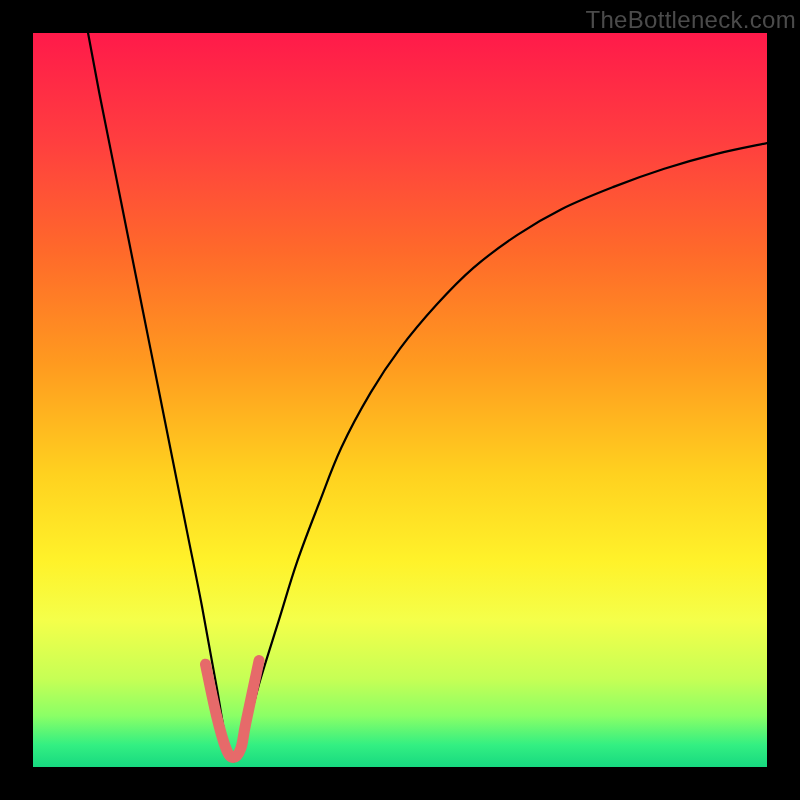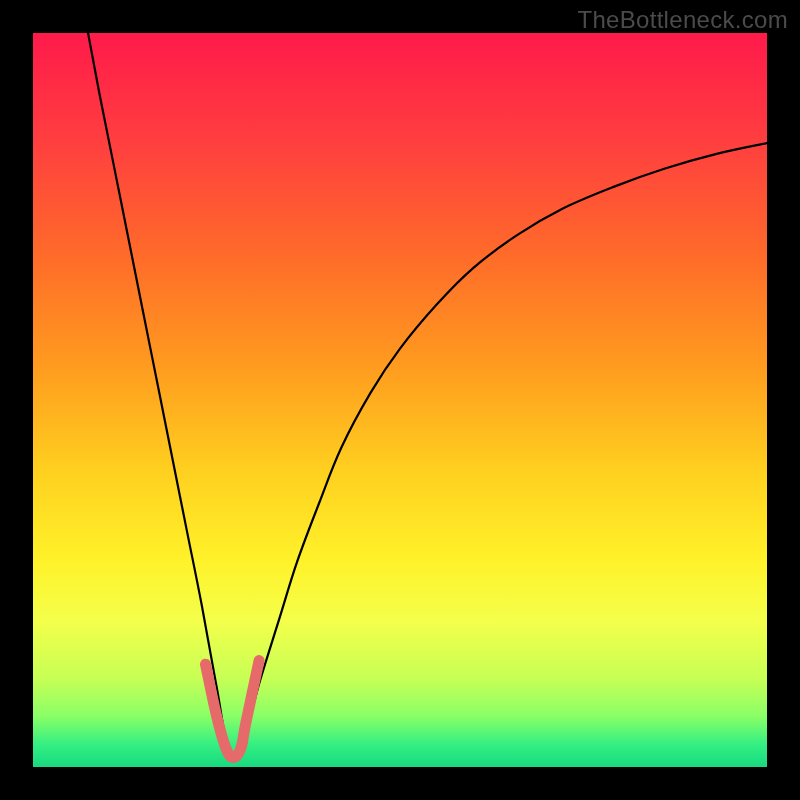--- a/index.html
+++ b/index.html
@@ -22,21 +22,21 @@
   .gradient-bg {
     position: absolute;
     left: 0;
     top: 0;
     width: 100%;
     height: 100%;
   }
   .watermark {
     position: absolute;
     top: 6px;
-    right: 12px;
+    right: 4px;
     color: #4b4b4b;
     font-size: 24px;
     font-weight: 500;
     letter-spacing: 0.3px;
   }
   svg.curve {
     position: absolute;
     left: 0;
     top: 0;
     width: 100%;

